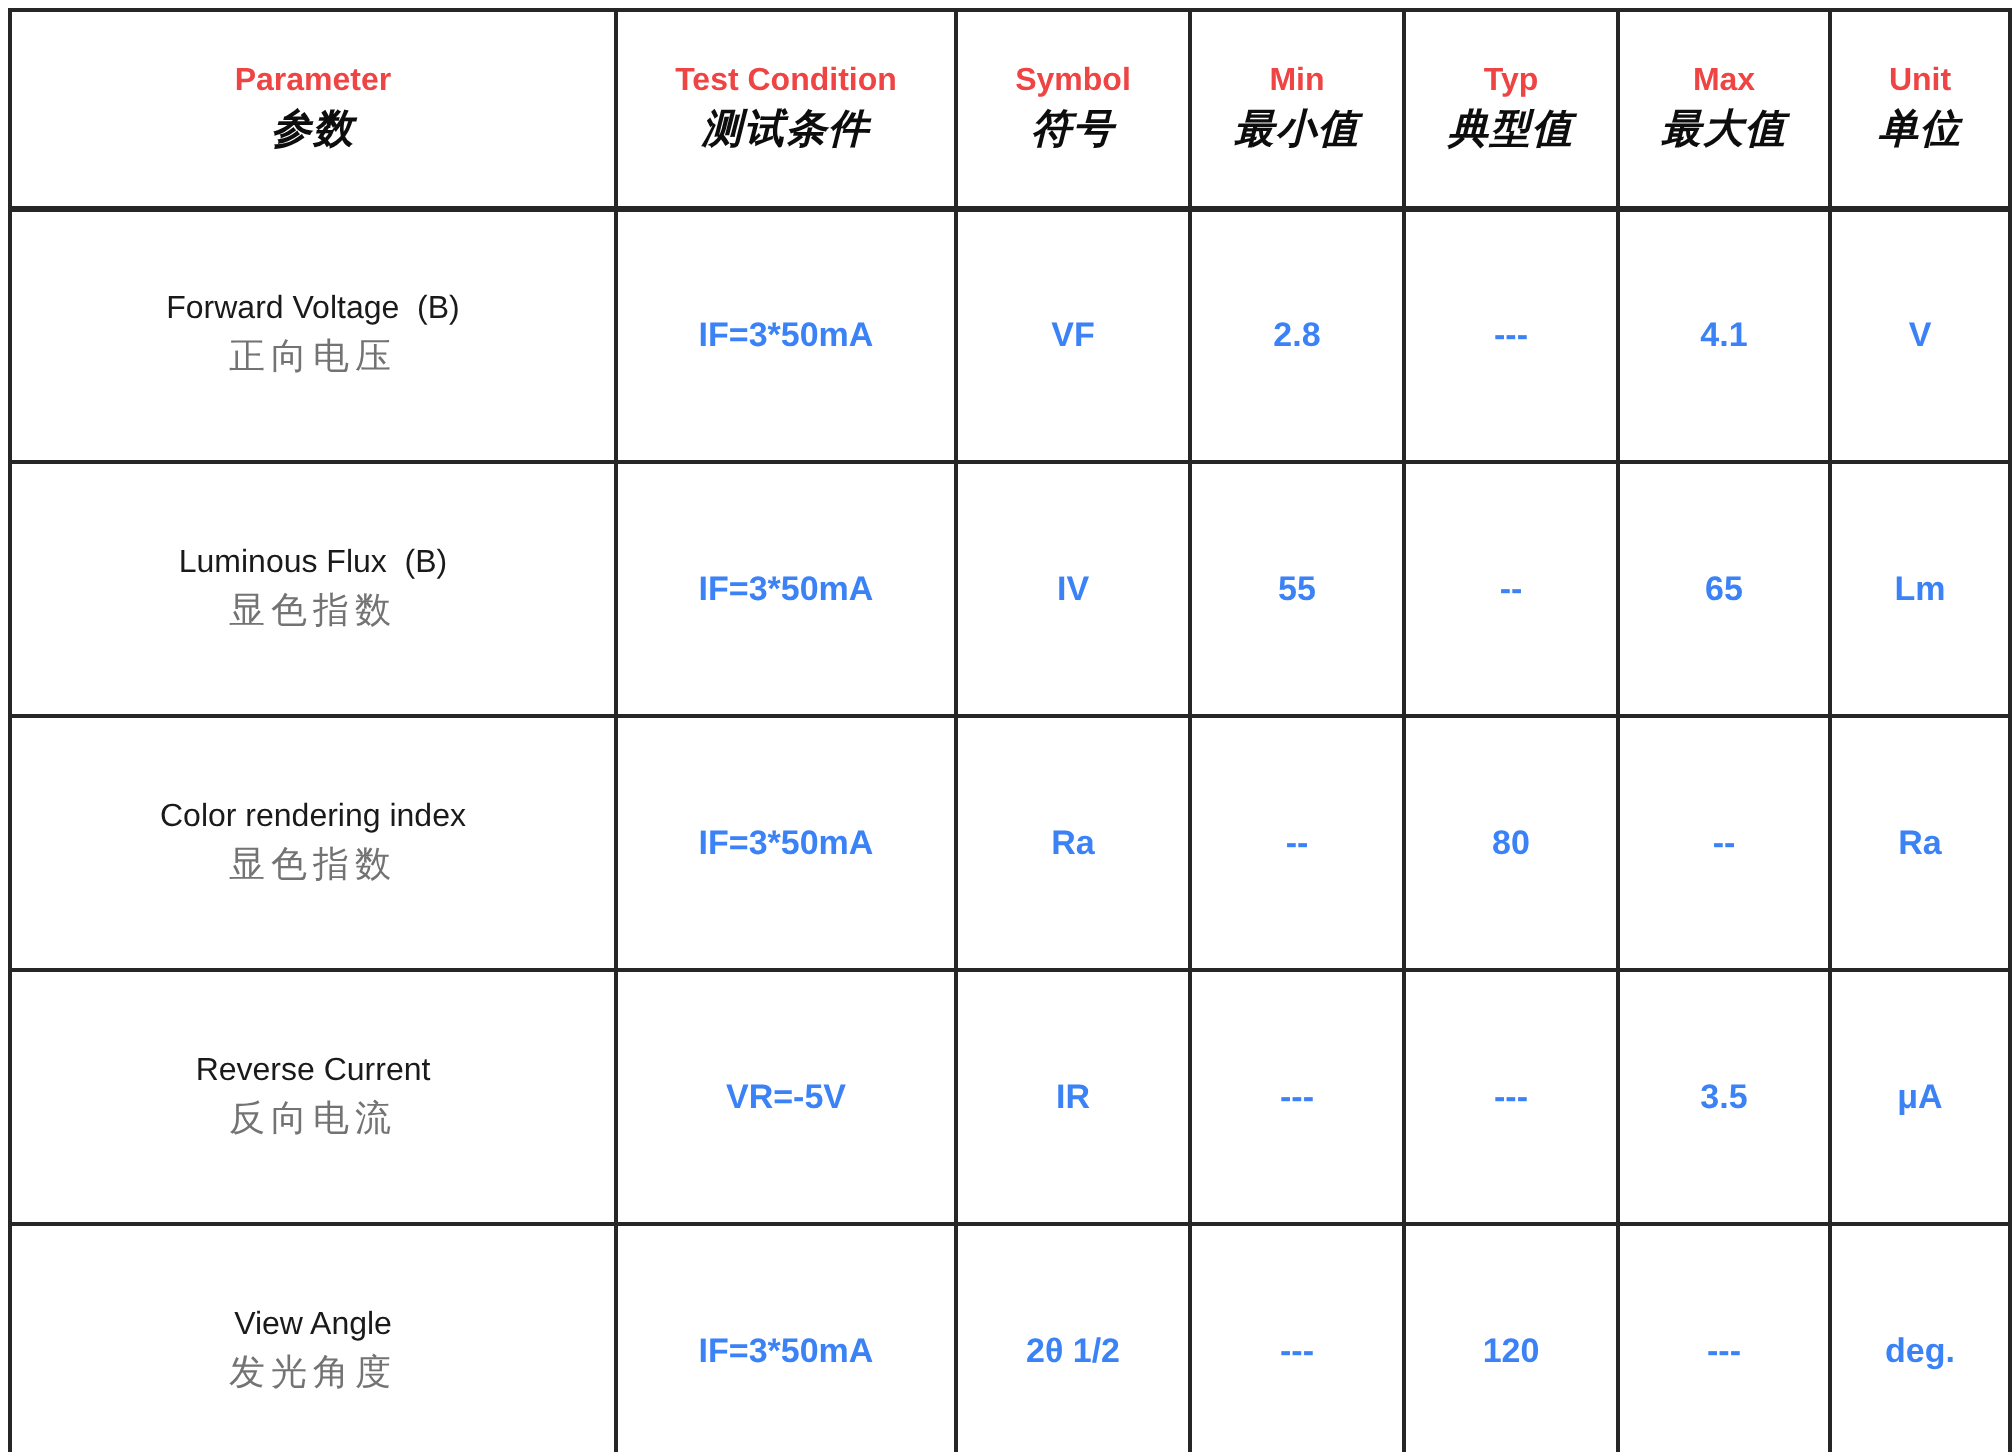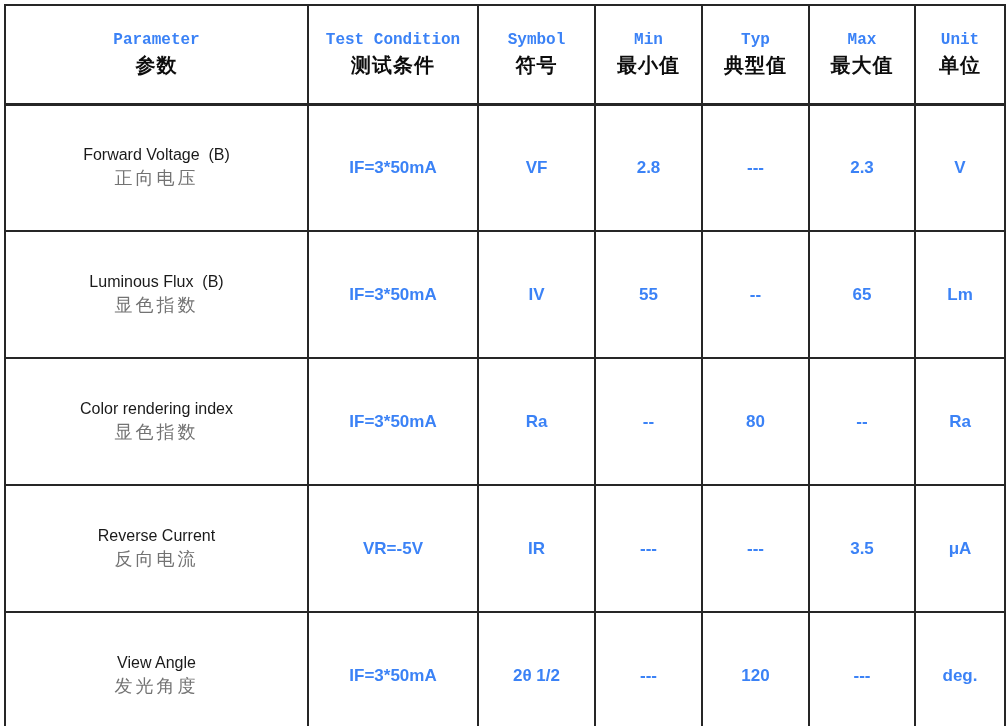--- a/index.html
+++ b/index.html
@@ -44,30 +44,30 @@
   col.c-unit      { width: 90px;  }
   
   tr.header-row { height: 99px; }
   tr.data-row   { height: 127px; }
 
   .hdr-en {
     display: block;
     font-weight: bold;
     font-size: 16px;
     line-height: 1.35;
-    color: #3b82f6;
-    font-family: Liberation Mono, monospace;
+    color: #ef4444;
   }
   .hdr-zh {
     display: block;
     font-weight: bold;
     font-size: 20px;
     line-height: 1.35;
     color: #0d0d0d;
     letter-spacing: 1px;
+    font-style: italic;
   }
   .param-en {
     display: block;
     font-size: 16px;
     line-height: 1.4;
     white-space: pre-wrap;
     color: #1a1a1a;
   }
   .param-zh {
     display: block;
@@ -132,21 +132,21 @@
     <tbody>
       <tr class="data-row">
         <td>
           <span class="param-en">Forward Voltage  (B)</span>
           <span class="param-zh">正向电压</span>
         </td>
         <td class="cell-value">IF=3*50mA</td>
         <td class="cell-value">VF</td>
         <td class="cell-value">2.8</td>
         <td class="cell-value">---</td>
-        <td class="cell-value">2.3</td>
+        <td class="cell-value">4.1</td>
         <td class="cell-value">V</td>
       </tr>
       <tr class="data-row">
         <td>
           <span class="param-en">Luminous Flux  (B)</span>
           <span class="param-zh">显色指数</span>
         </td>
         <td class="cell-value">IF=3*50mA</td>
         <td class="cell-value">IV</td>
         <td class="cell-value">55</td>

